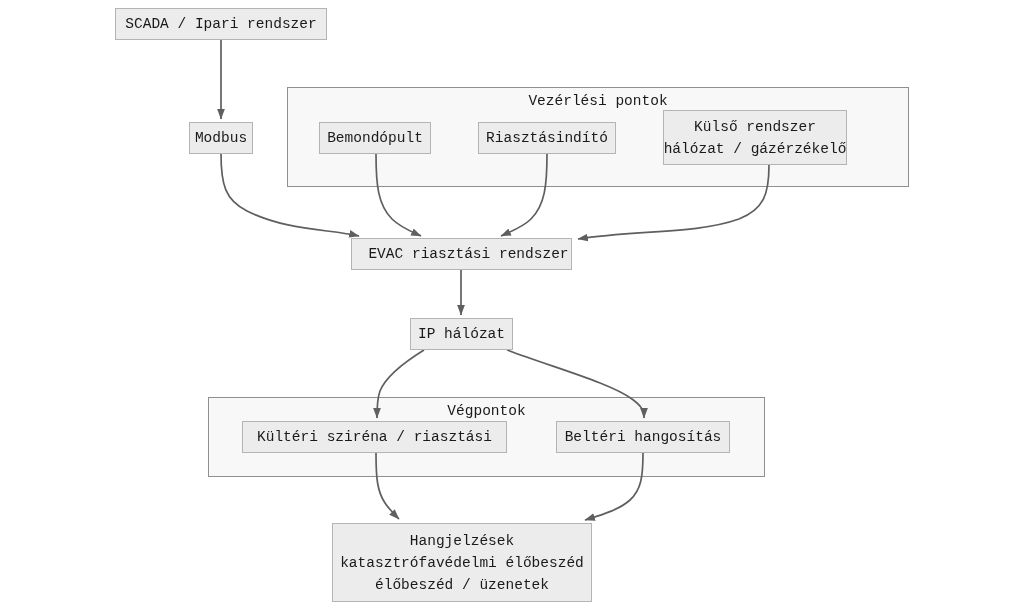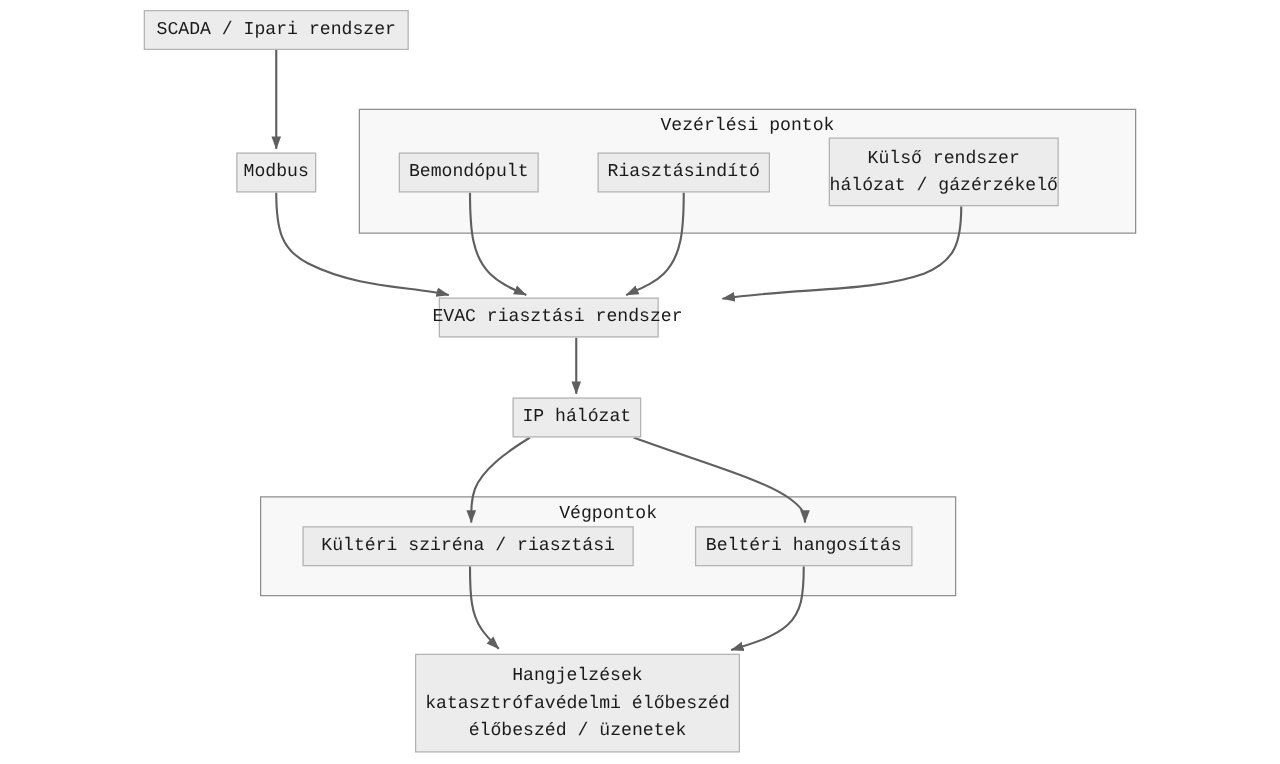--- a/index.html
+++ b/index.html
@@ -58,21 +58,21 @@
     white-space: nowrap;
     z-index: 3;
   }
   
   #node-scada          { left: 115px; top: 8px;   width: 212px; height: 32px; }
   #node-modbus         { left: 189px; top: 122px; width: 64px;  height: 32px; }
   #cluster-vezerlesi   { left: 287px; top: 87px;  width: 622px; height: 100px; }
   #node-bemondopult    { left: 319px; top: 122px; width: 112px; height: 32px; }
   #node-riasztasindito { left: 478px; top: 122px; width: 138px; height: 32px; }
   #node-kulso          { left: 663px; top: 110px; width: 184px; height: 55px; }
-  #node-evac           { left: 351px; top: 238px; width: 176px; height: 32px; padding-left: 14px; }
+  #node-evac           { left: 351px; top: 238px; width: 221px; height: 32px; padding-left: 14px; }
   #node-ip             { left: 410px; top: 318px; width: 103px; height: 32px; font-family: Liberation Mono, monospace; }
   #cluster-vegpontok   { left: 208px; top: 397px; width: 557px; height: 80px; }
   #node-kulteri        { left: 242px; top: 421px; width: 265px; height: 32px; }
   #node-belteri        { left: 556px; top: 421px; width: 174px; height: 32px; }
   #node-kimenet        { left: 332px; top: 523px; width: 260px; height: 79px; }
 </style>
 </head>
 <body>
 
 <div id="canvas">

